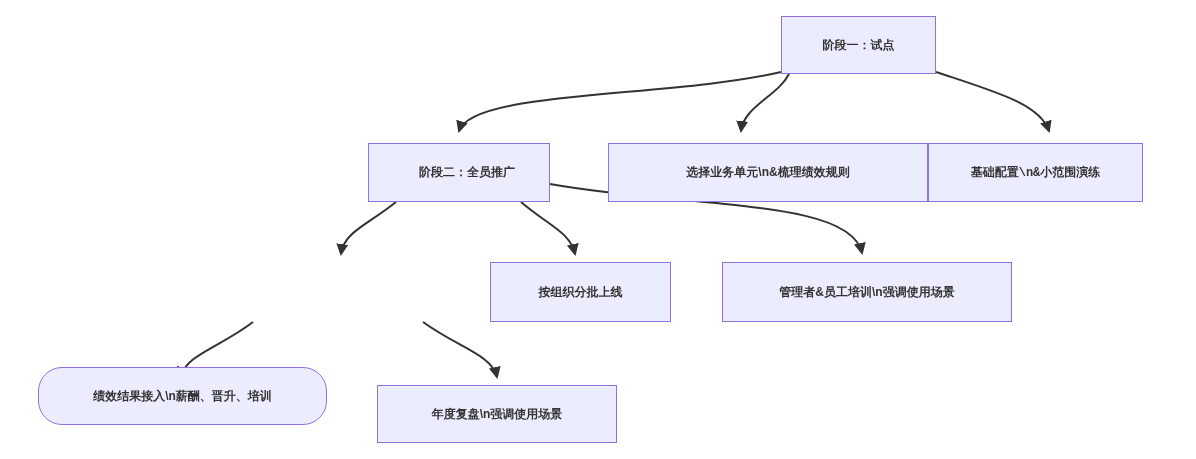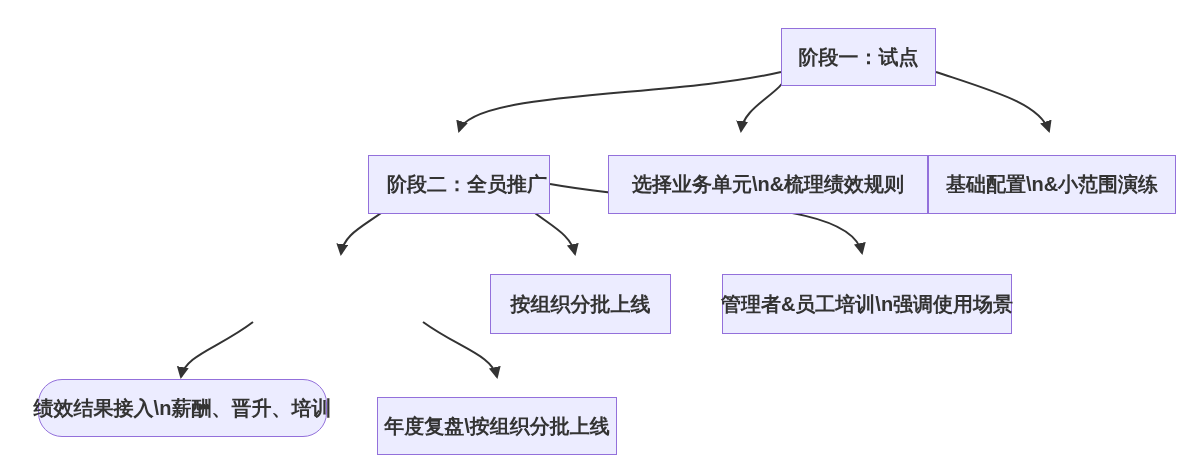--- a/index.html
+++ b/index.html
@@ -26,34 +26,33 @@
     stroke: #333333;
     stroke-width: 2px;
   }
   .node {
     position: absolute;
     z-index: 2;
     box-sizing: border-box;
     background: #ECECFF;
     border: 1px solid #9370DB;
     color: #333333;
-    font-size: 20px;
+    font-size: 12px;
     font-weight: 600;
     display: flex;
     align-items: center;
     justify-content: center;
     text-align: center;
     white-space: nowrap;
-    margin-top: 12px;
   }
   
   #n-phase1        { left: 781px; top: 16px;  width: 155px; height: 58px; }
   #n-phase2        { left: 368px; top: 143px; width: 182px; height: 59px; padding-left: 16px; }
   #n-select-unit   { left: 608px; top: 143px; width: 320px; height: 59px; }
-  #n-basic-config  { left: 928px; top: 143px; width: 248px; height: 59px; }
+  #n-basic-config  { left: 928px; top: 143px; width: 215px; height: 59px; font-family: Liberation Mono, monospace; }
   #n-phase3        { left: 247px; top: 262px; width: 181px; height: 60px; }
   #n-rollout-batch { left: 490px; top: 262px; width: 181px; height: 60px; }
   #n-training      { left: 722px; top: 262px; width: 290px; height: 60px; }
   #n-perf-link     { left: 38px;  top: 367px; width: 289px; height: 58px; border-radius: 24px; }
   #n-annual-review { left: 377px; top: 385px; width: 240px; height: 58px; }
 </style>
 </head>
 <body>
 
 <div class="canvas">
@@ -74,15 +73,15 @@
     <path class="edge" marker-end="url(#arrow)" d="M 423 322 C 459 348, 492 355, 497 377"></path>
   </svg>
 
   <div class="node" id="n-phase1">阶段一：试点</div>
   <div class="node" id="n-phase2">阶段二：全员推广</div>
   <div class="node" id="n-select-unit">选择业务单元\n&amp;梳理绩效规则</div>
   <div class="node" id="n-basic-config">基础配置\n&amp;小范围演练</div>
   <div class="node" id="n-rollout-batch">按组织分批上线</div>
   <div class="node" id="n-training">管理者&amp;员工培训\n强调使用场景</div>
   <div class="node" id="n-perf-link">绩效结果接入\n薪酬、晋升、培训</div>
-  <div class="node" id="n-annual-review">年度复盘\按组织分批上线</div>
+  <div class="node" id="n-annual-review">年度复盘\n强调使用场景</div>
 
 </div>
 
 </body></html>

